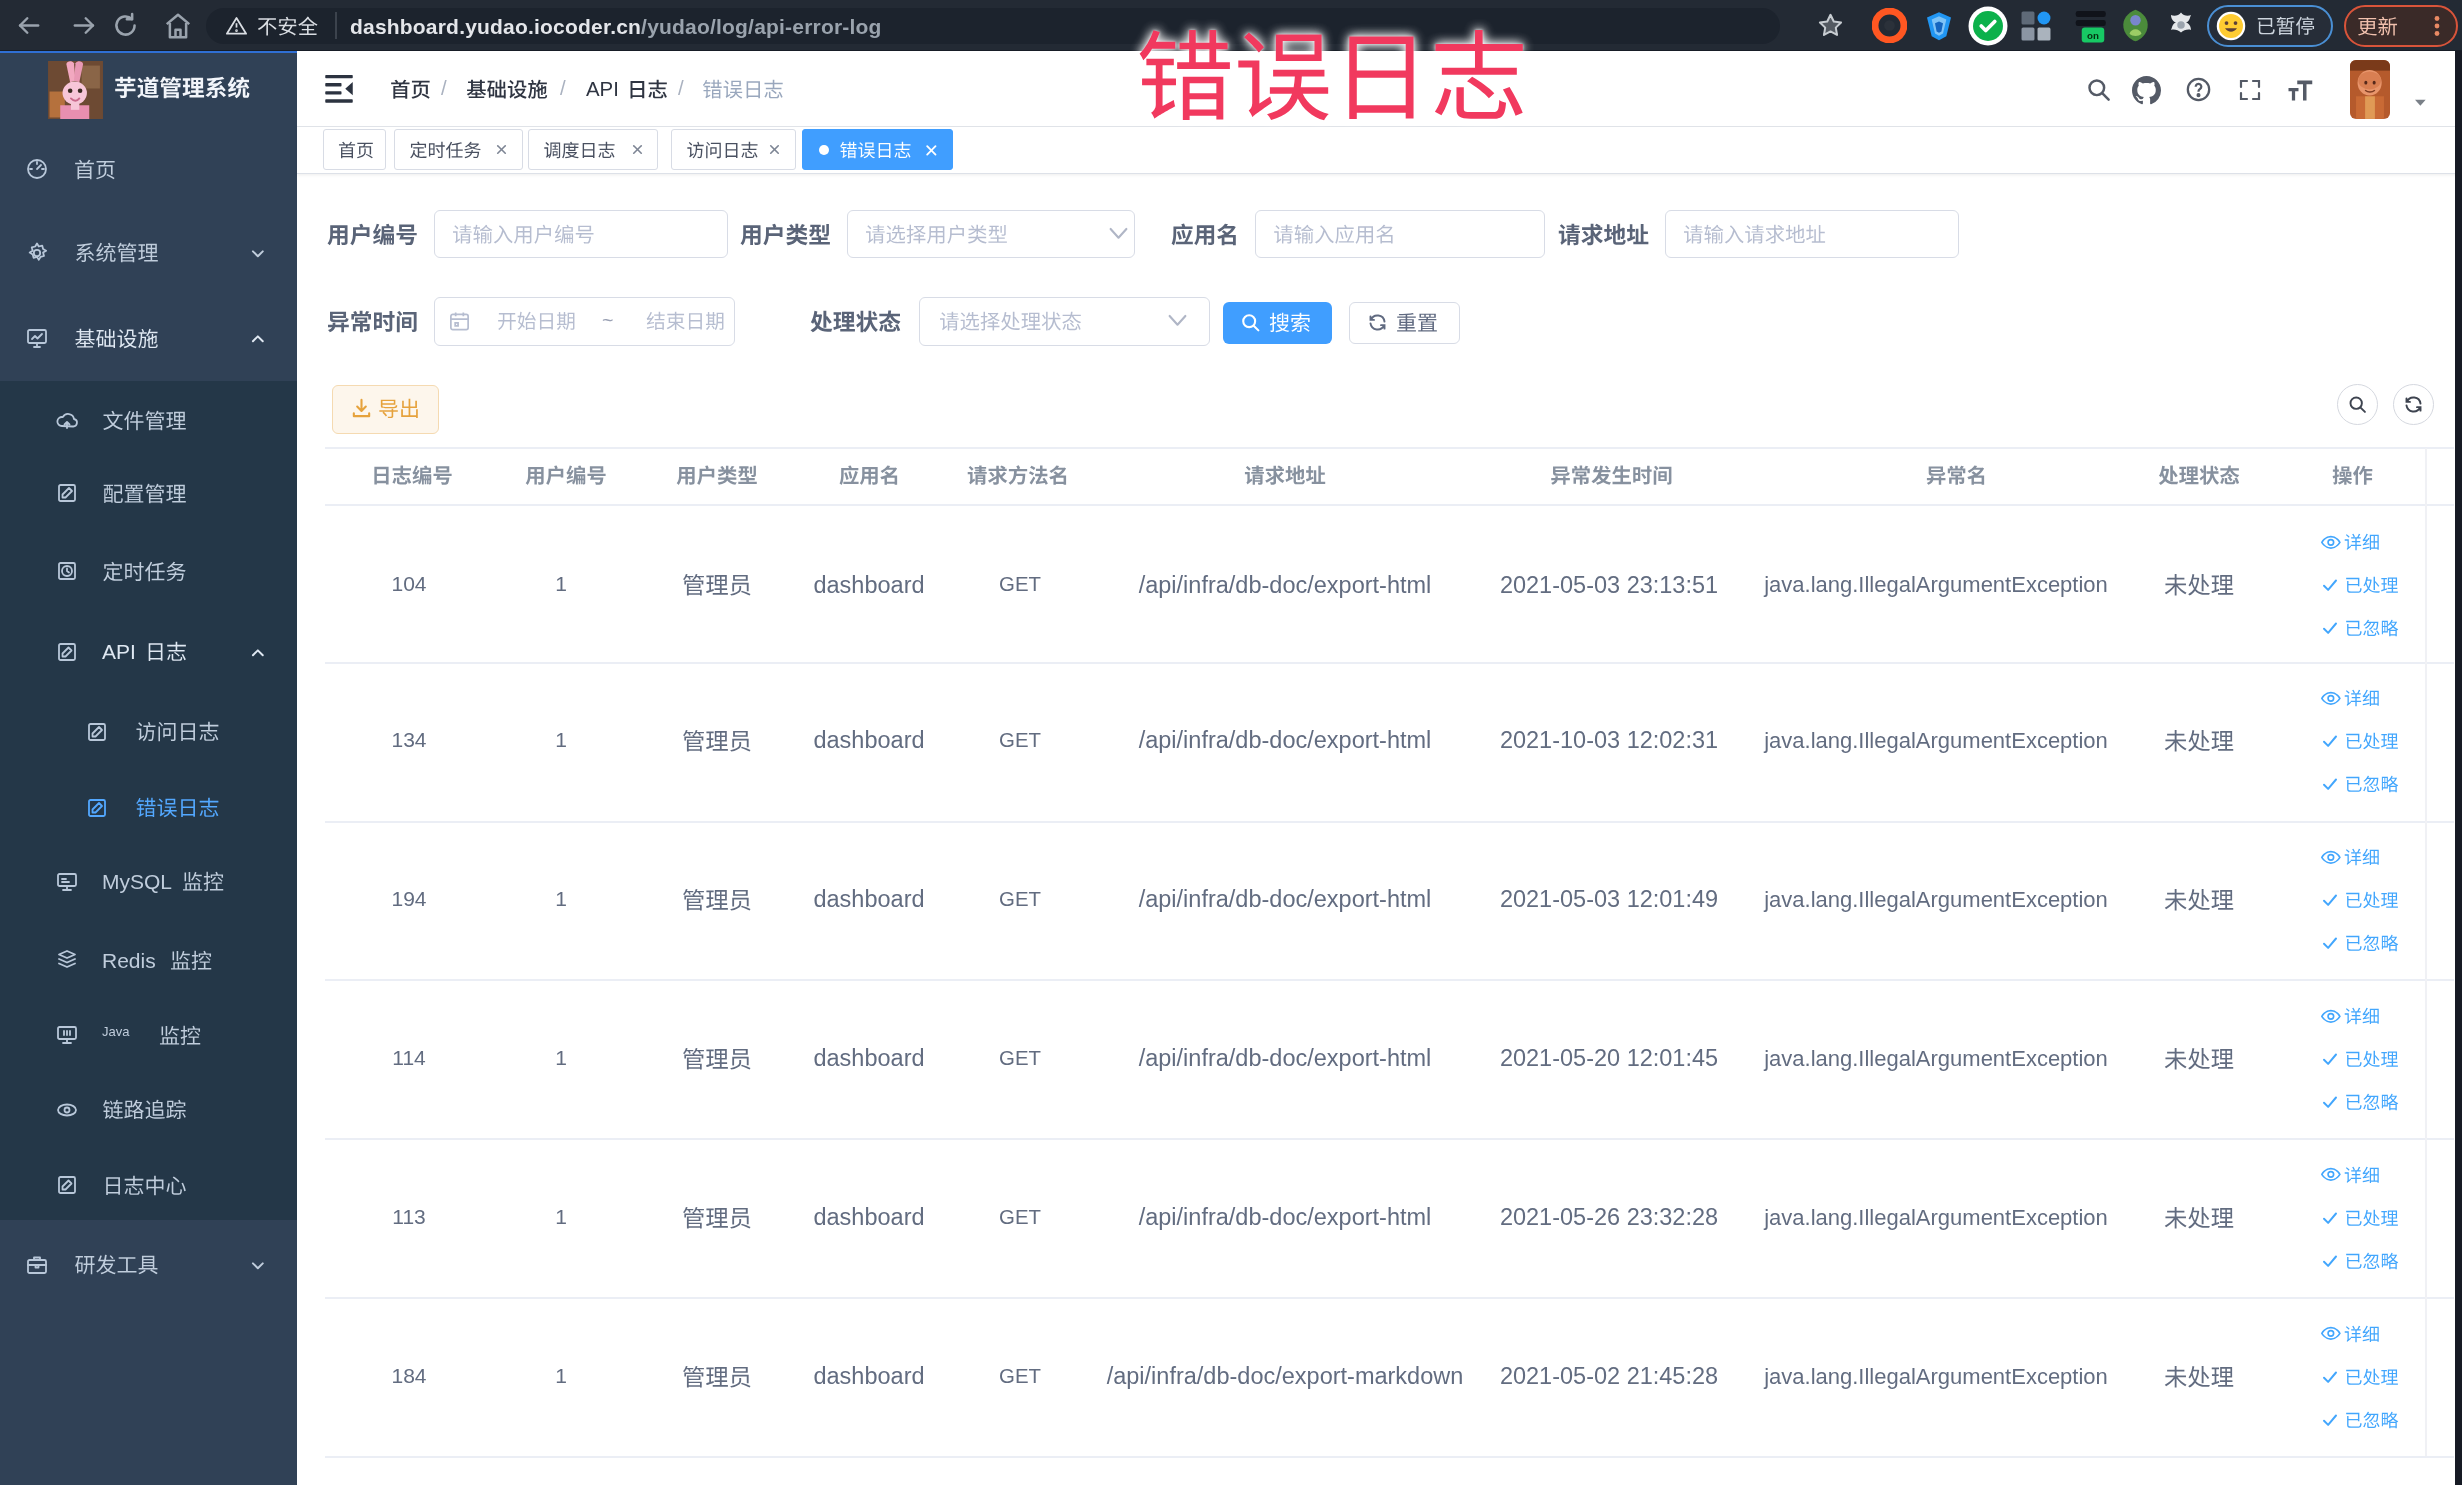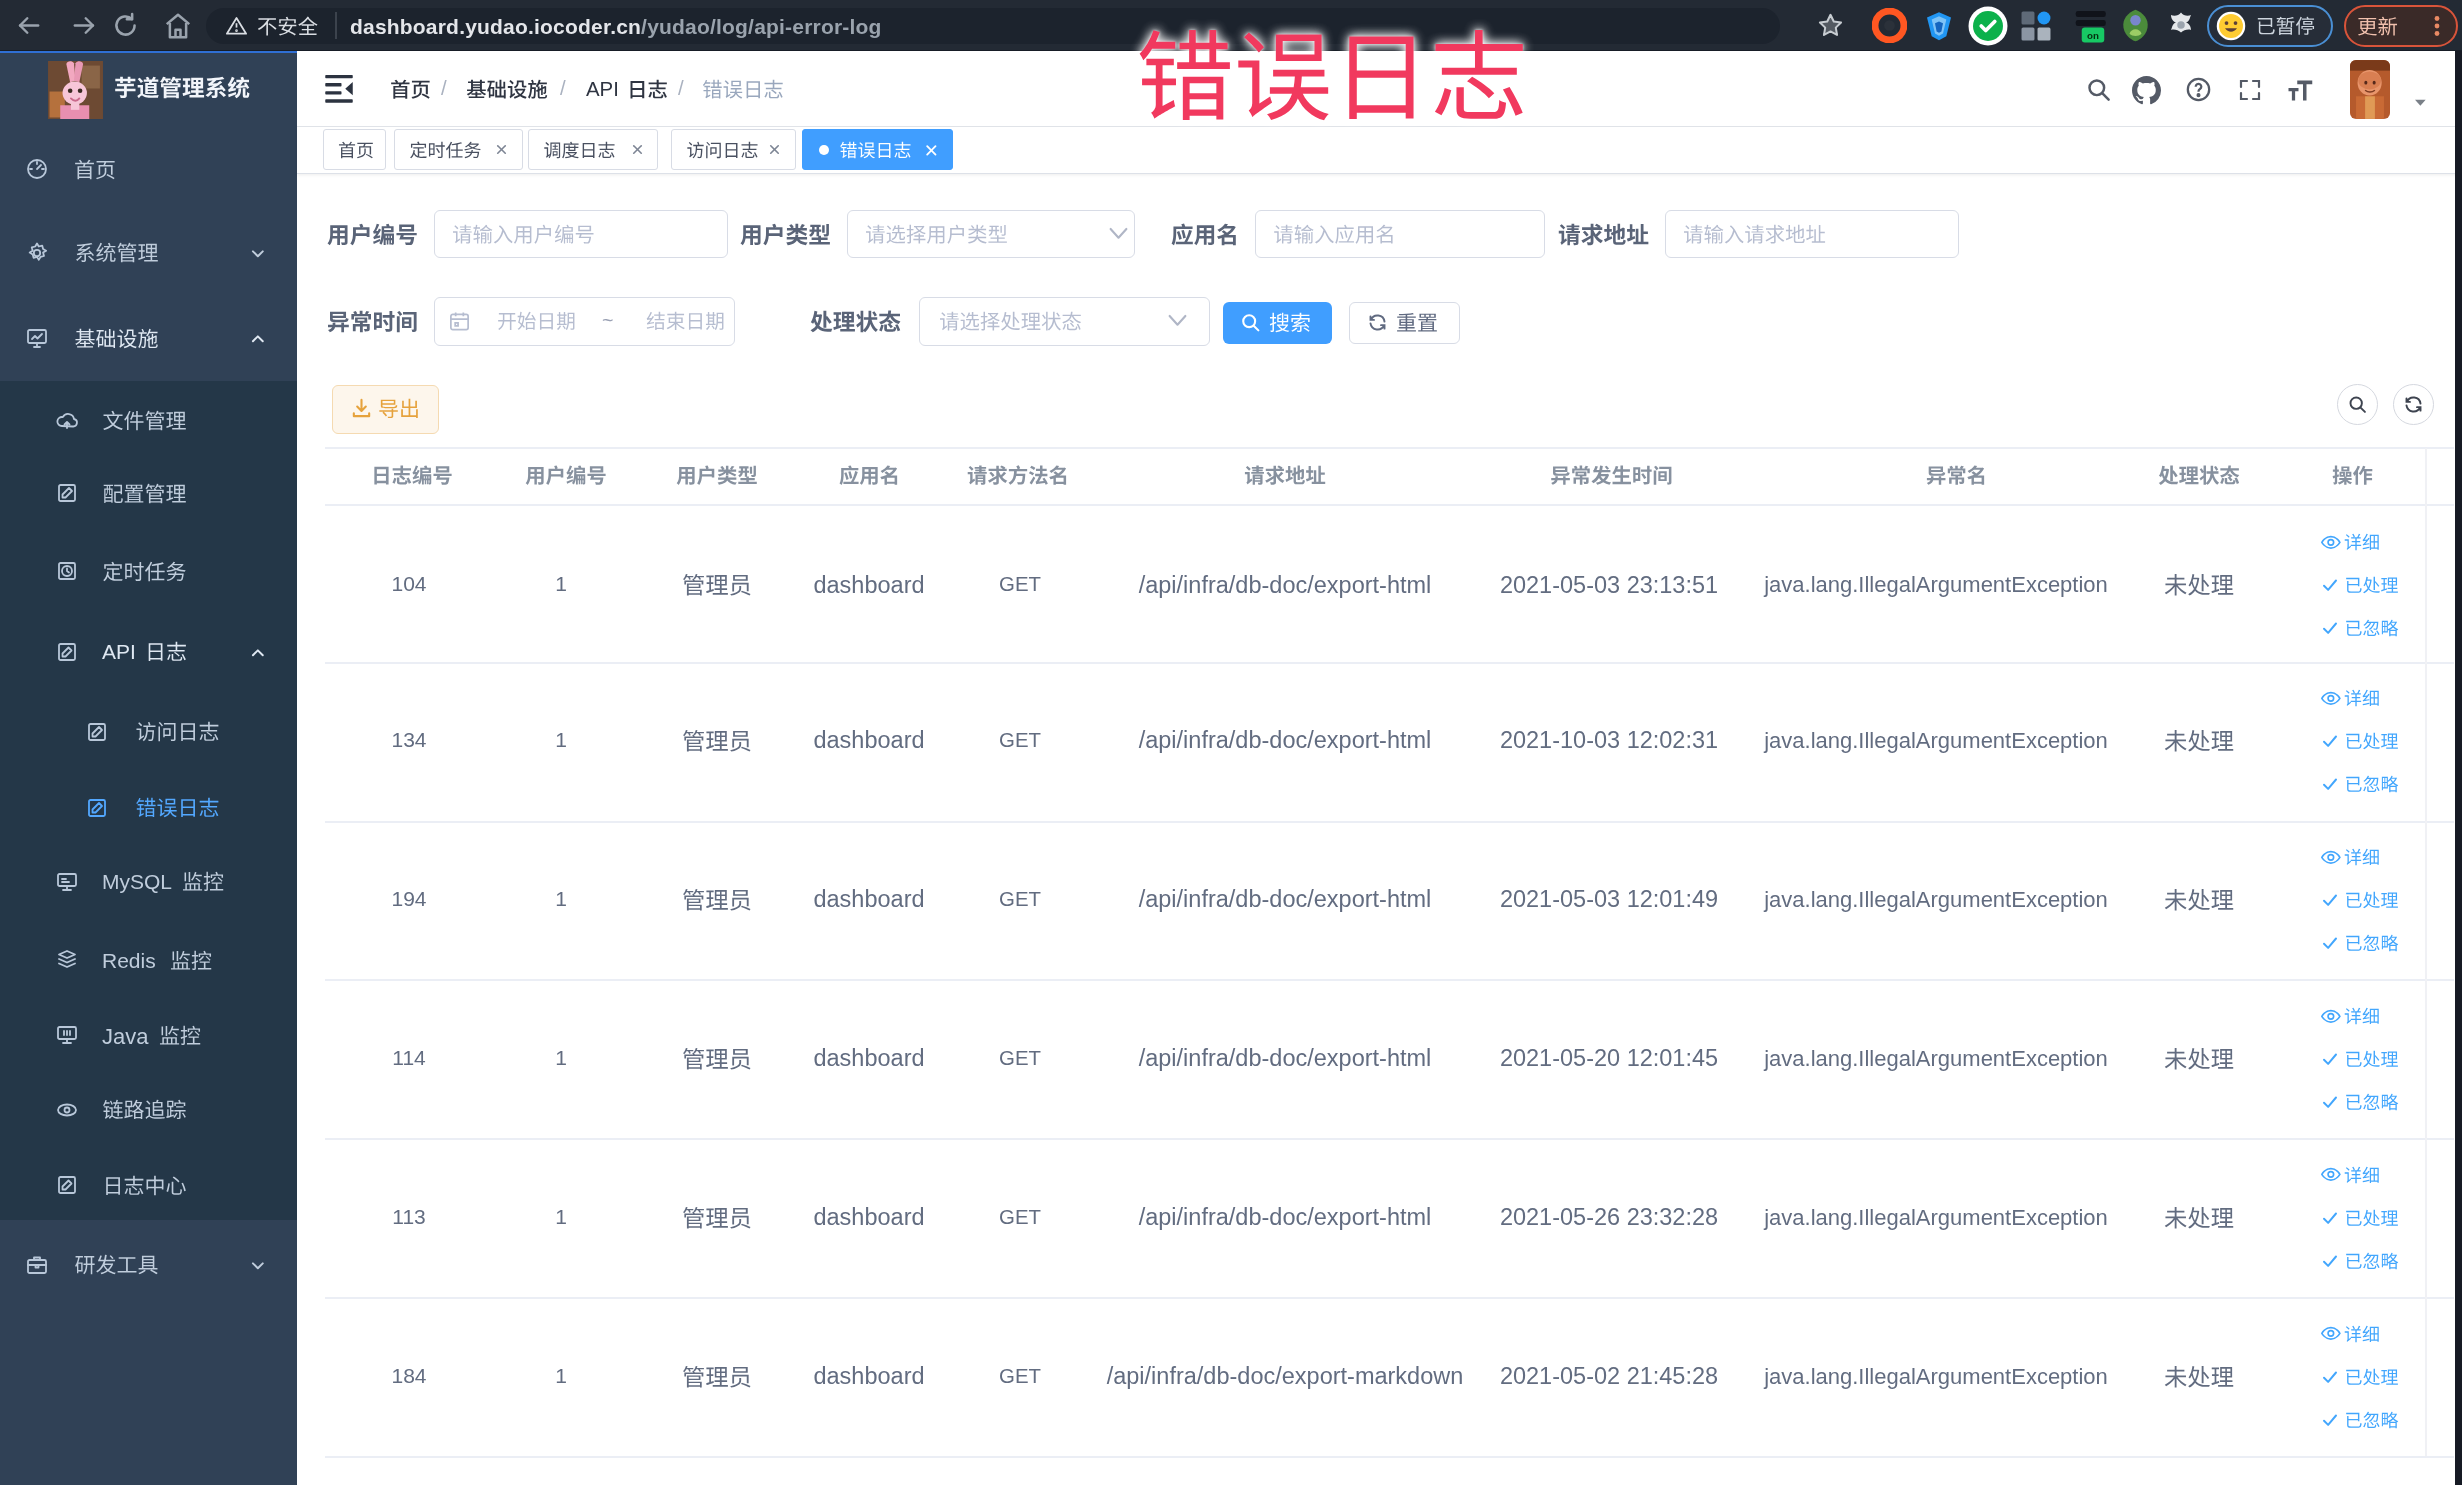--- a/index.html
+++ b/index.html
@@ -363,21 +363,21 @@
   </svg>
 <div class="abs" style="left:102px;top:949px;font-size:21px;color:#c0cddc">Redis</div>
 <svg width="42" height="21" viewBox="0 -880 2000 1000" fill="#c0cddc" style="position:absolute;left:170px;top:950px;overflow:visible">
     <use href="#g76d1r" x="0"></use>
     <use href="#g63a7r" x="1000"></use>
   </svg>
 <svg class="abs" style="left:55px;top:1023px" width="24" height="24" viewBox="0 0 24 24" fill="none" stroke="#b8c7d9" stroke-width="1.8" stroke-linecap="round" stroke-linejoin="round">
     <rect x="3" y="4" width="18" height="12" rx="1.5"></rect>
     <path d="M8 20h8M12 16v4M9 8v4M12 8v4M15 8v4"></path>
   </svg>
-<div class="abs" style="left:102px;top:1024px;font-size:22px;color:#c0cddc">Java</div>
+<div class="abs" style="left:102px;top:1024px;font-size:13px;color:#c0cddc">Java</div>
 <svg width="42" height="21" viewBox="0 -880 2000 1000" fill="#c0cddc" style="position:absolute;left:159px;top:1025px;overflow:visible">
     <use href="#g76d1r" x="0"></use>
     <use href="#g63a7r" x="1000"></use>
   </svg>
 <svg class="abs" style="left:55px;top:1098px" width="24" height="24" viewBox="0 0 24 24" fill="none" stroke="#b8c7d9" stroke-width="1.8" stroke-linecap="round" stroke-linejoin="round">
     <ellipse cx="12" cy="12" rx="9" ry="5.5"></ellipse>
     <circle cx="12" cy="12" r="2.5"></circle>
   </svg>
 <svg width="85" height="21" viewBox="0 -880 4000 1000" fill="#c0cddc" style="position:absolute;left:102px;top:1099px;overflow:visible">
     <use href="#g94fer" x="0"></use>

